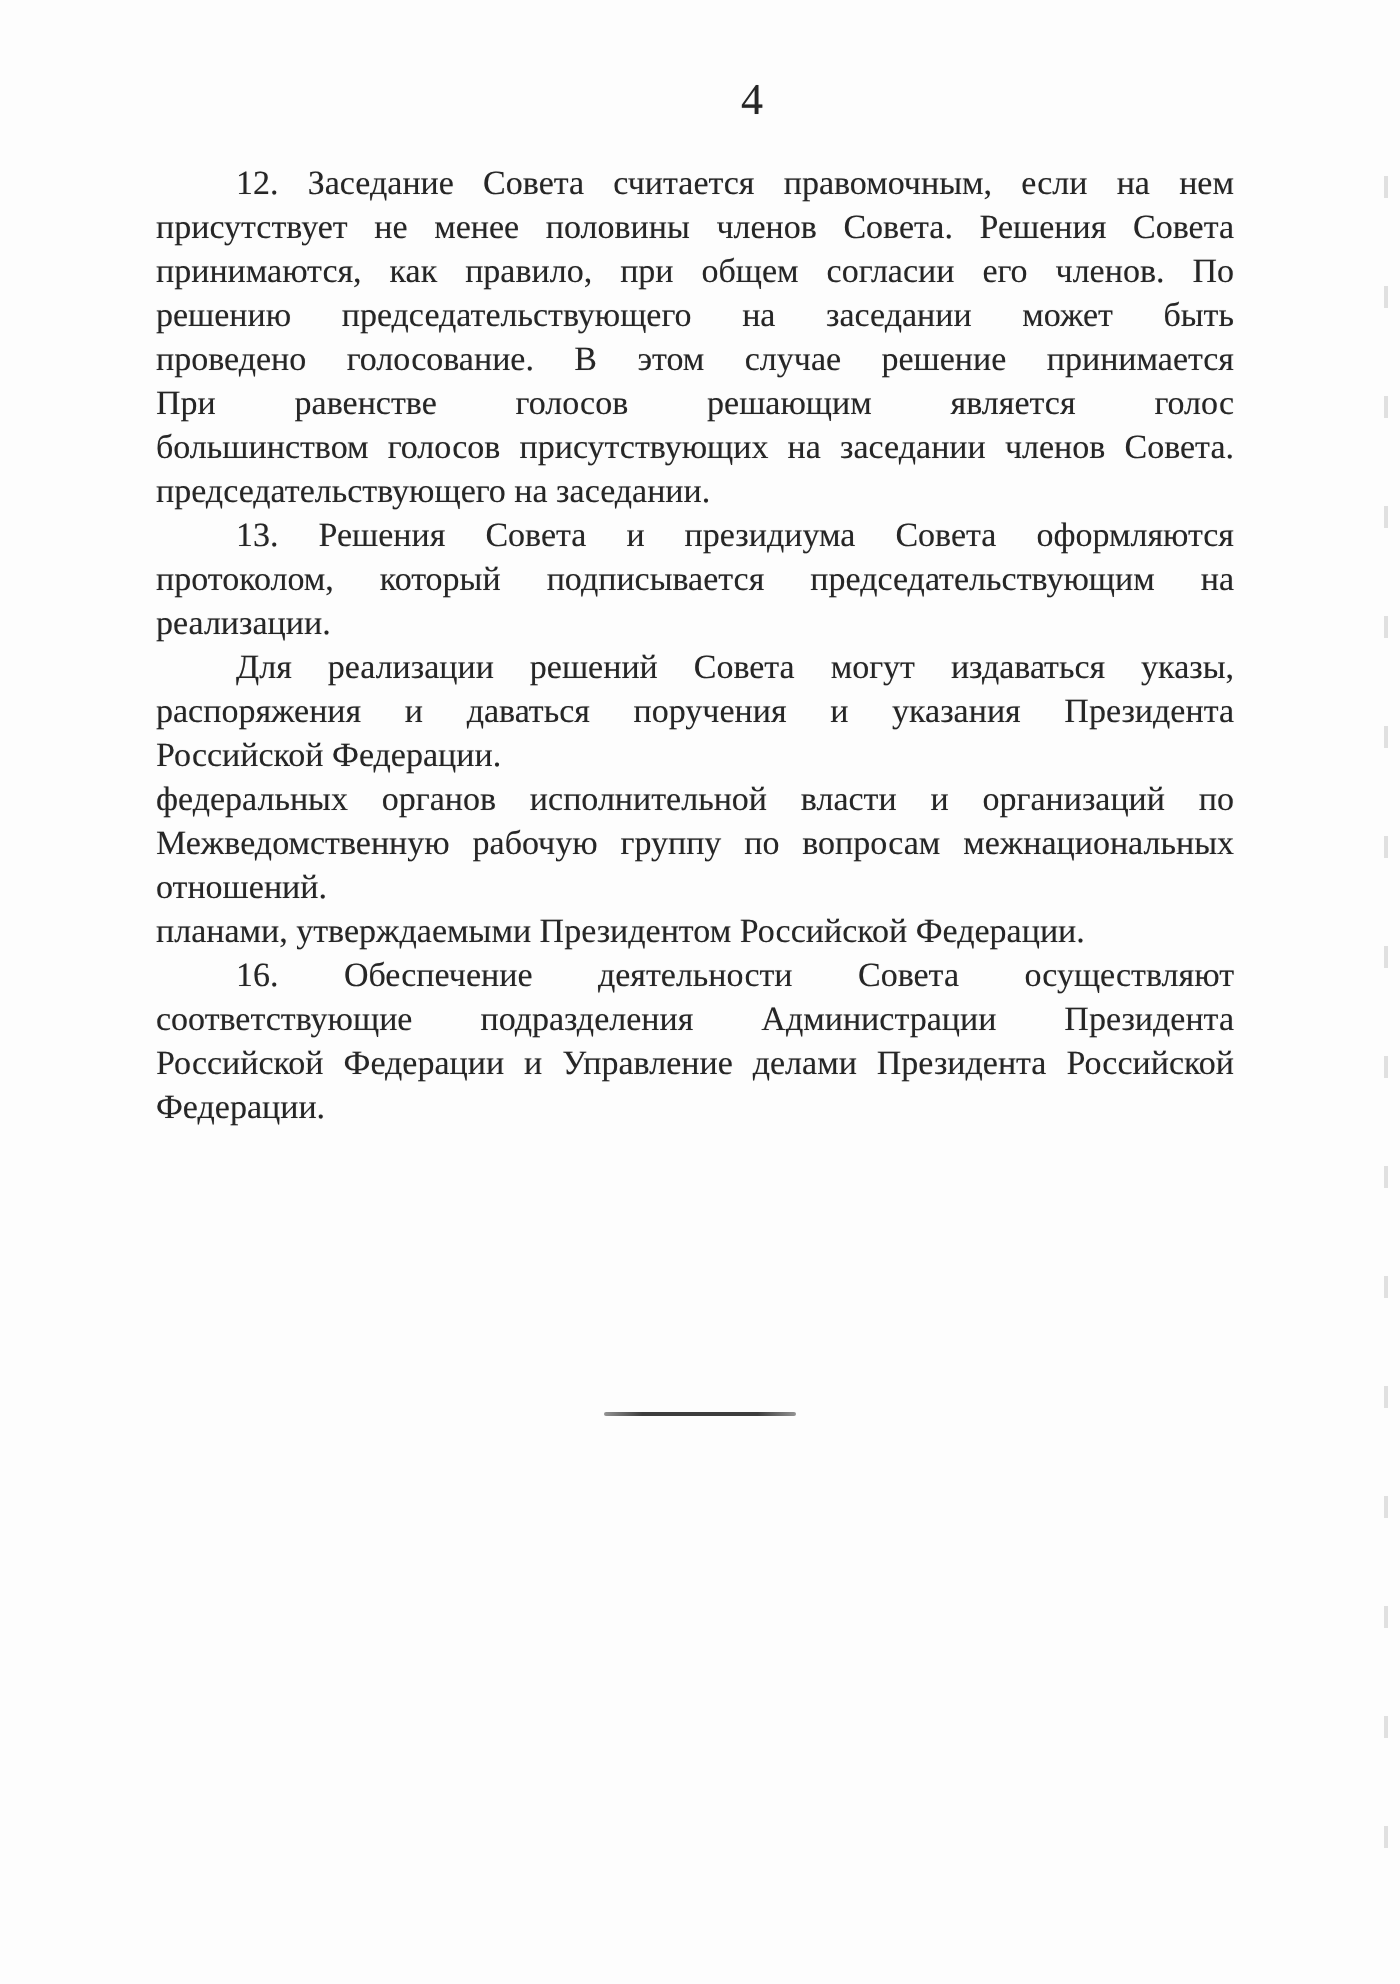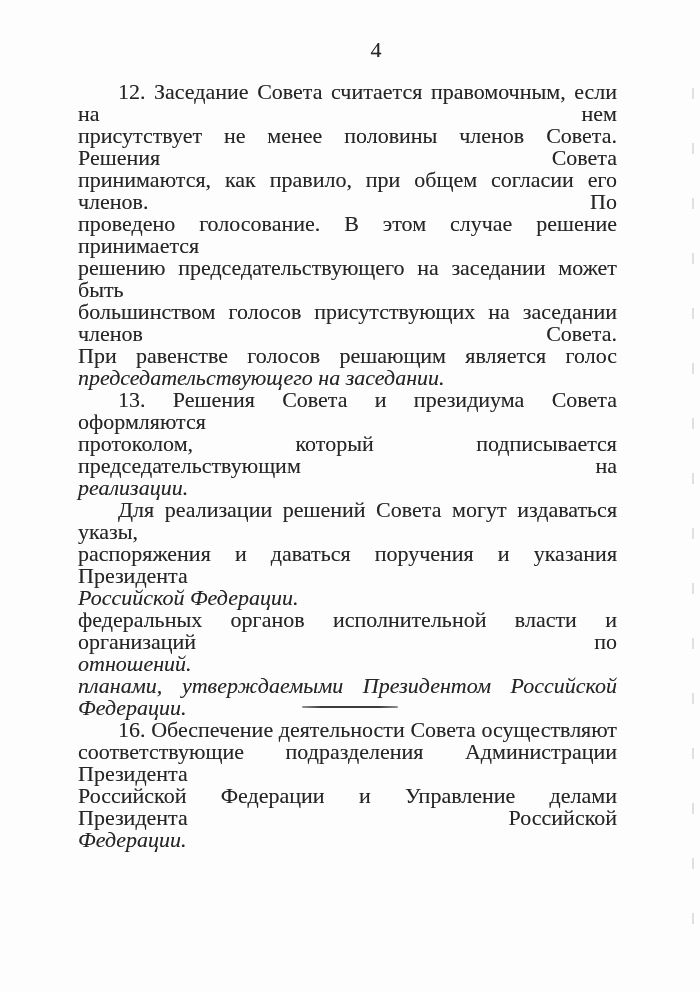--- a/index.html
+++ b/index.html
@@ -24,30 +24,30 @@
     width: 152px;
     text-align: center;
     font-size: 22px;
     line-height: 22px;
   }
   .doc-body {
     position: absolute;
     left: 78px;
     top: 81px;
     width: 539px;
-    font-size: 22px;
+    font-size: 17px;
     line-height: 22px;
   }
   .line {
     text-align: justify;
     text-align-last: justify;
     white-space: normal;
   }
   .line.first { text-indent: 40px; }
-  .line.last  { text-align-last: left; font-style: italic; }
+  .line.last  { text-align-last: left; }
   .divider {
     position: absolute;
     left: 302px;
     top: 706px;
     width: 96px;
     height: 2px;
     background: linear-gradient(to right,
       rgba(60,60,60,0.55), var(--divider, #3d3d3d) 20%,
       var(--divider, #3d3d3d) 80%, rgba(60,60,60,0.55));
     border-radius: 1px;
@@ -71,32 +71,33 @@
 </head>
 <body>
 
 <div class="page">
   <div class="page-number">4</div>
 
   <div class="doc-body">
       <div class="line first">12. Заседание Совета считается правомочным, если на нем</div>
       <div class="line">присутствует не менее половины членов Совета. Решения Совета</div>
       <div class="line">принимаются, как правило, при общем согласии его членов. По</div>
+      <div class="line">решению председательствующего на заседании может быть</div>
       <div class="line">проведено голосование. В этом случае решение принимается</div>
-      <div class="line">решению председательствующего на заседании может быть</div>
+      <div class="line">При равенстве голосов решающим является голос</div>
       <div class="line">большинством голосов присутствующих на заседании членов Совета.</div>
-      <div class="line">При равенстве голосов решающим является голос</div>
       <div class="line last">председательствующего на заседании.</div>
       <div class="line first">13. Решения Совета и президиума Совета оформляются</div>
       <div class="line">протоколом, который подписывается председательствующим на</div>
       <div class="line last">реализации.</div>
       <div class="line first">Для реализации решений Совета могут издаваться указы,</div>
       <div class="line">распоряжения и даваться поручения и указания Президента</div>
       <div class="line last">Российской Федерации.</div>
       <div class="line">федеральных органов исполнительной власти и организаций по</div>
+      <div class="line">Межведомственную рабочую группу по вопросам межнациональных</div>
       <div class="line last">отношений.</div>
       <div class="line last">планами, утверждаемыми Президентом Российской Федерации.</div>
       <div class="line first">16. Обеспечение деятельности Совета осуществляют</div>
       <div class="line">соответствующие подразделения Администрации Президента</div>
       <div class="line">Российской Федерации и Управление делами Президента Российской</div>
       <div class="line last">Федерации.</div>
     </div>
 
   <div class="divider"></div>
 

